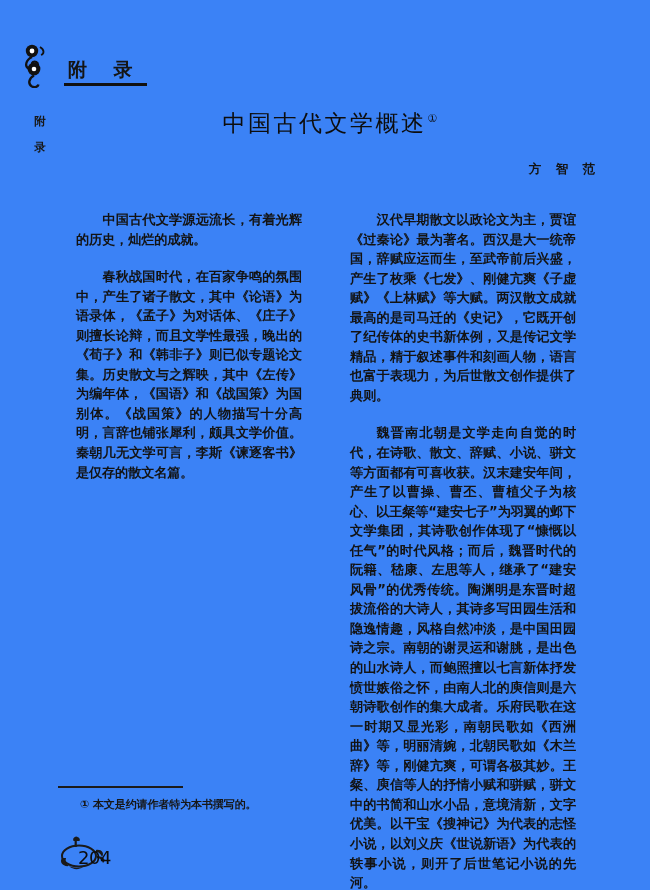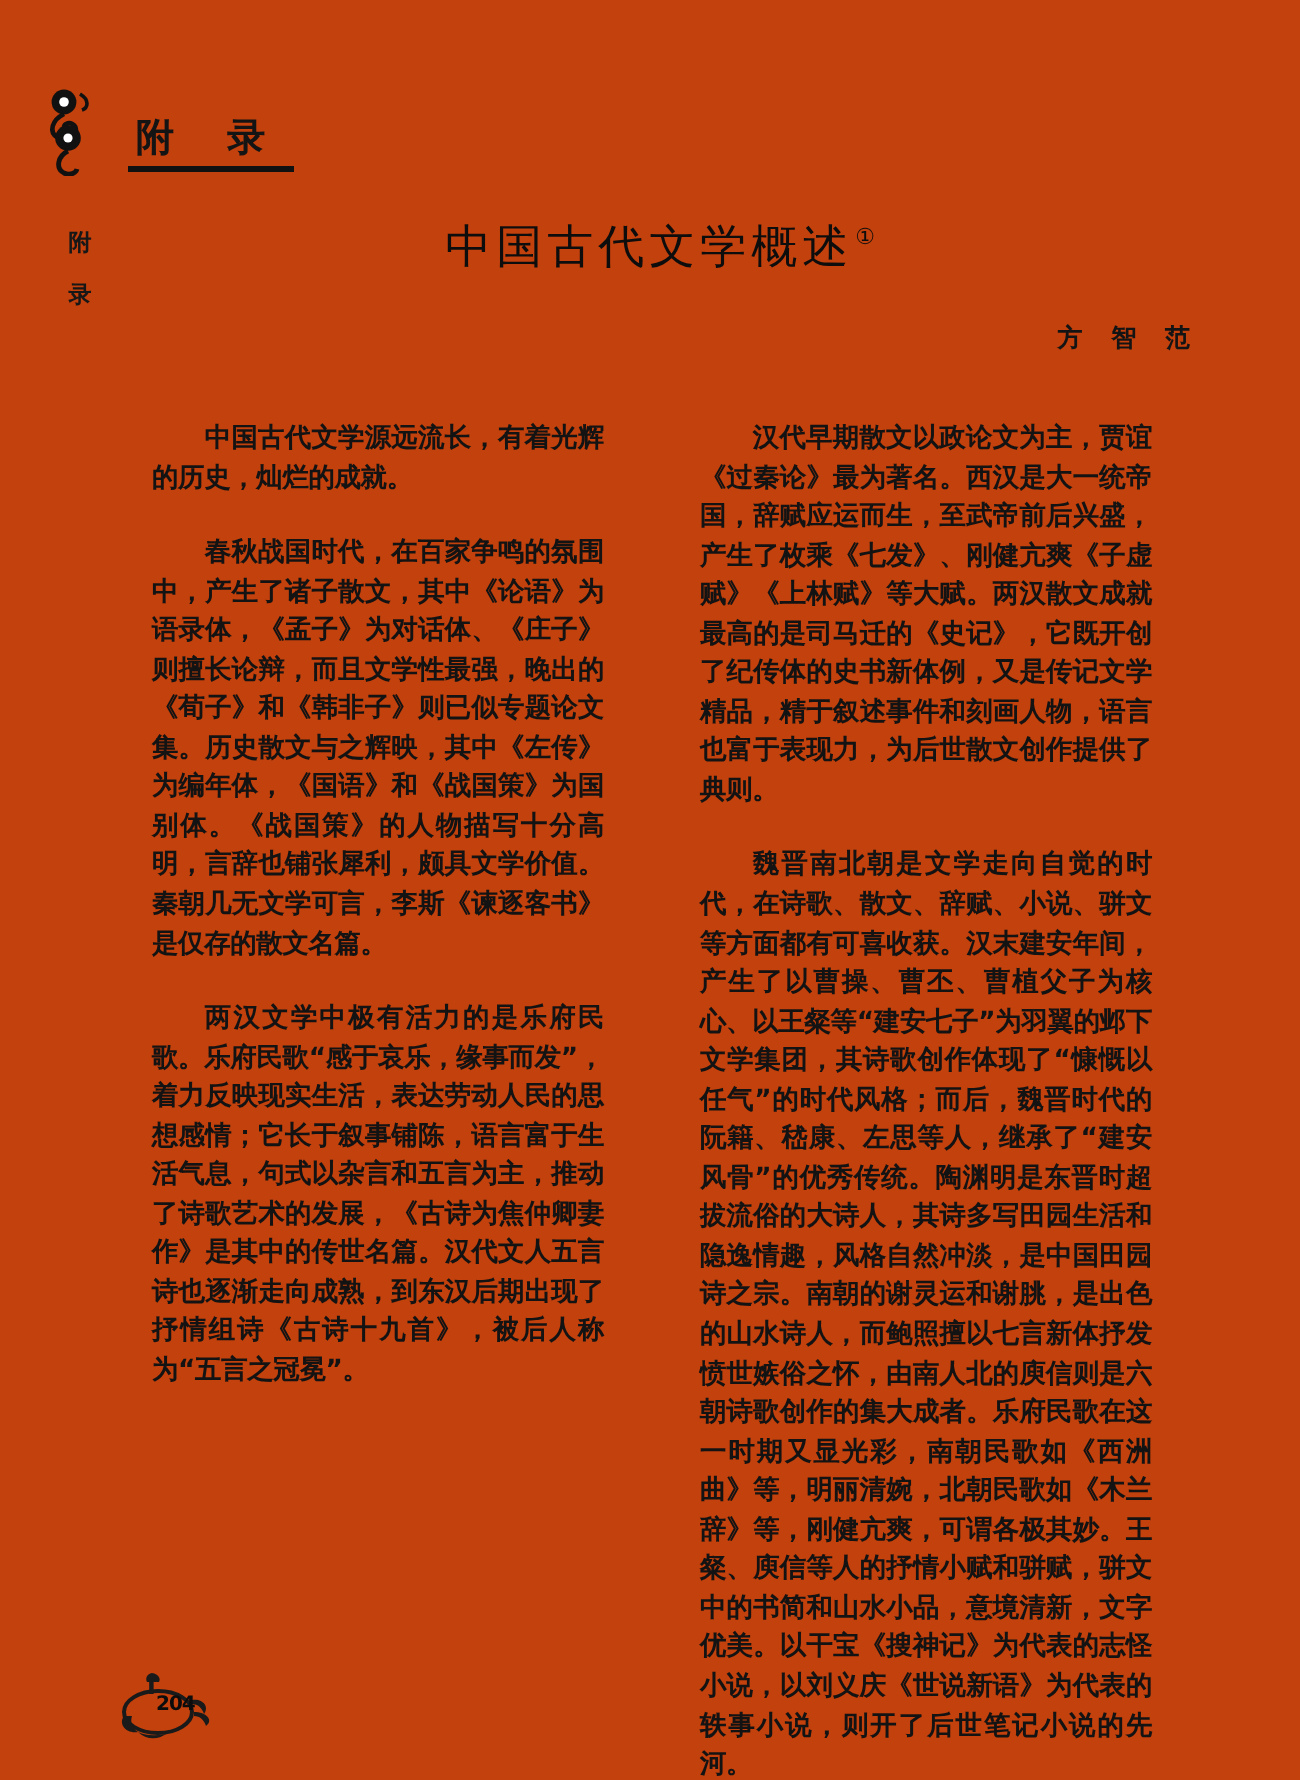--- a/index.html
+++ b/index.html
@@ -7,21 +7,21 @@
     padding: 0;
     background: #ffffff;
   }
   body {
     font-family: "DejaVu Serif", "Liberation Serif", serif;
   }
   #page {
     position: relative;
     width: 650px;
     height: 890px;
-    background: #c2410c;
+    background: #3b82f6;
     overflow: hidden;
   }
 
   
   #running-head {
     position: absolute;
     left: 20px;
     top: 44px;
     display: flex;
     align-items: flex-end;
@@ -155,22 +155,22 @@
     top: 836px;
     width: 86px;
     height: 42px;
   }
   #folio svg { display: block; }
   #folio .folio-num {
     position: absolute;
     left: 21px;
     top: 11px;
     font-family: "DejaVu Sans", "Liberation Sans", sans-serif;
-    font-weight: bold;
-    font-size: 10px;
+    font-weight: normal;
+    font-size: 18px;
     color: #0c0c0c;
     letter-spacing: -0.5px;
   }
 </style>
 </head>
 <body>
 
 <div id="page">
 
   <div id="running-head">
@@ -199,29 +199,32 @@
     <span class="title-text"><span>中国古代文学概述</span><sup>①</sup></span>
   </div>
 
   <div id="byline">
     <span class="byline-text">方 智 范</span>
   </div>
 
   <div class="col" id="col-left">
     <p>中国古代文学源远流长，有着光辉的历史，灿烂的成就。</p>
     <p>春秋战国时代，在百家争鸣的氛围中，产生了诸子散文，其中《论语》为语录体，《孟子》为对话体、《庄子》则擅长论辩，而且文学性最强，晚出的《荀子》和《韩非子》则已似专题论文集。历史散文与之辉映，其中《左传》为编年体，《国语》和《战国策》为国别体。《战国策》的人物描写十分高明，言辞也铺张犀利，颇具文学价值。秦朝几无文学可言，李斯《谏逐客书》是仅存的散文名篇。</p>
-    <p>两汉文学中极有活力的是乐府民歌。乐府民歌“感于哀乐，缘事而发”，着力反映现实生活，表达劳动人民的思想感情；它长于叙事铺陈，语言富于生活气息，句式以杂言和五言为主，推动了诗歌艺术的发展，《古诗为焦仲卿妻作》是其中的传世名篇。汉代文人五言诗也逐渐走向成熟，到东汉后期出现了抒情组诗《古诗十九首》，被后人称为“五言之冠冕”。</p>
   </div>
 
   <div class="col" id="col-right">
     <p>汉代早期散文以政论文为主，贾谊《过秦论》最为著名。西汉是大一统帝国，辞赋应运而生，至武帝前后兴盛，产生了枚乘《七发》、刚健亢爽《子虚赋》《上林赋》等大赋。两汉散文成就最高的是司马迁的《史记》，它既开创了纪传体的史书新体例，又是传记文学精品，精于叙述事件和刻画人物，语言也富于表现力，为后世散文创作提供了典则。</p>
     <p>魏晋南北朝是文学走向自觉的时代，在诗歌、散文、辞赋、小说、骈文等方面都有可喜收获。汉末建安年间，产生了以曹操、曹丕、曹植父子为核心、以王粲等“建安七子”为羽翼的邺下文学集团，其诗歌创作体现了“慷慨以任气”的时代风格；而后，魏晋时代的阮籍、嵇康、左思等人，继承了“建安风骨”的优秀传统。陶渊明是东晋时超拔流俗的大诗人，其诗多写田园生活和隐逸情趣，风格自然冲淡，是中国田园诗之宗。南朝的谢灵运和谢朓，是出色的山水诗人，而鲍照擅以七言新体抒发愤世嫉俗之怀，由南人北的庾信则是六朝诗歌创作的集大成者。乐府民歌在这一时期又显光彩，南朝民歌如《西洲曲》等，明丽清婉，北朝民歌如《木兰辞》等，刚健亢爽，可谓各极其妙。王粲、庾信等人的抒情小赋和骈赋，骈文中的书简和山水小品，意境清新，文字优美。以干宝《搜神记》为代表的志怪小说，以刘义庆《世说新语》为代表的轶事小说，则开了后世笔记小说的先河。</p>
     <p>在唐代，诗歌创作进入了黄金时期，初、盛、中、晚各期名家辈出，如星驰云涌。“初唐四杰”</p>
   </div>
 
+  <div id="footnote">
+    <div class="rule"></div>
+    <p class="fn-text">① 本文是约请作者特为本书撰写的。</p>
+  </div>
 
   <div id="folio">
     <svg width="86" height="42" viewBox="0 0 86 42">
       <g fill="#1a1a1a">
         <path d="M19 0.5 C22 1 23.5 3 22.5 5 L16.5 5 C15.5 3 16.5 1 19 0.5 Z"></path>
         <rect x="17.6" y="5" width="2.2" height="6"></rect>
         <ellipse cx="22" cy="20" rx="17" ry="10.5" fill="none" stroke="#1a1a1a" stroke-width="2"></ellipse>
         <path d="M5 22 C2 26 6 31 12 30 C9 28 8 25 9 22 Z"></path>
         <path d="M39 14 C44 13 48 17 45 21 C44 18 42 16 39 16 Z"></path>
         <path d="M40 20 C46 20 50 24 46 27 C45 24 43 22 40 22 Z"></path>

